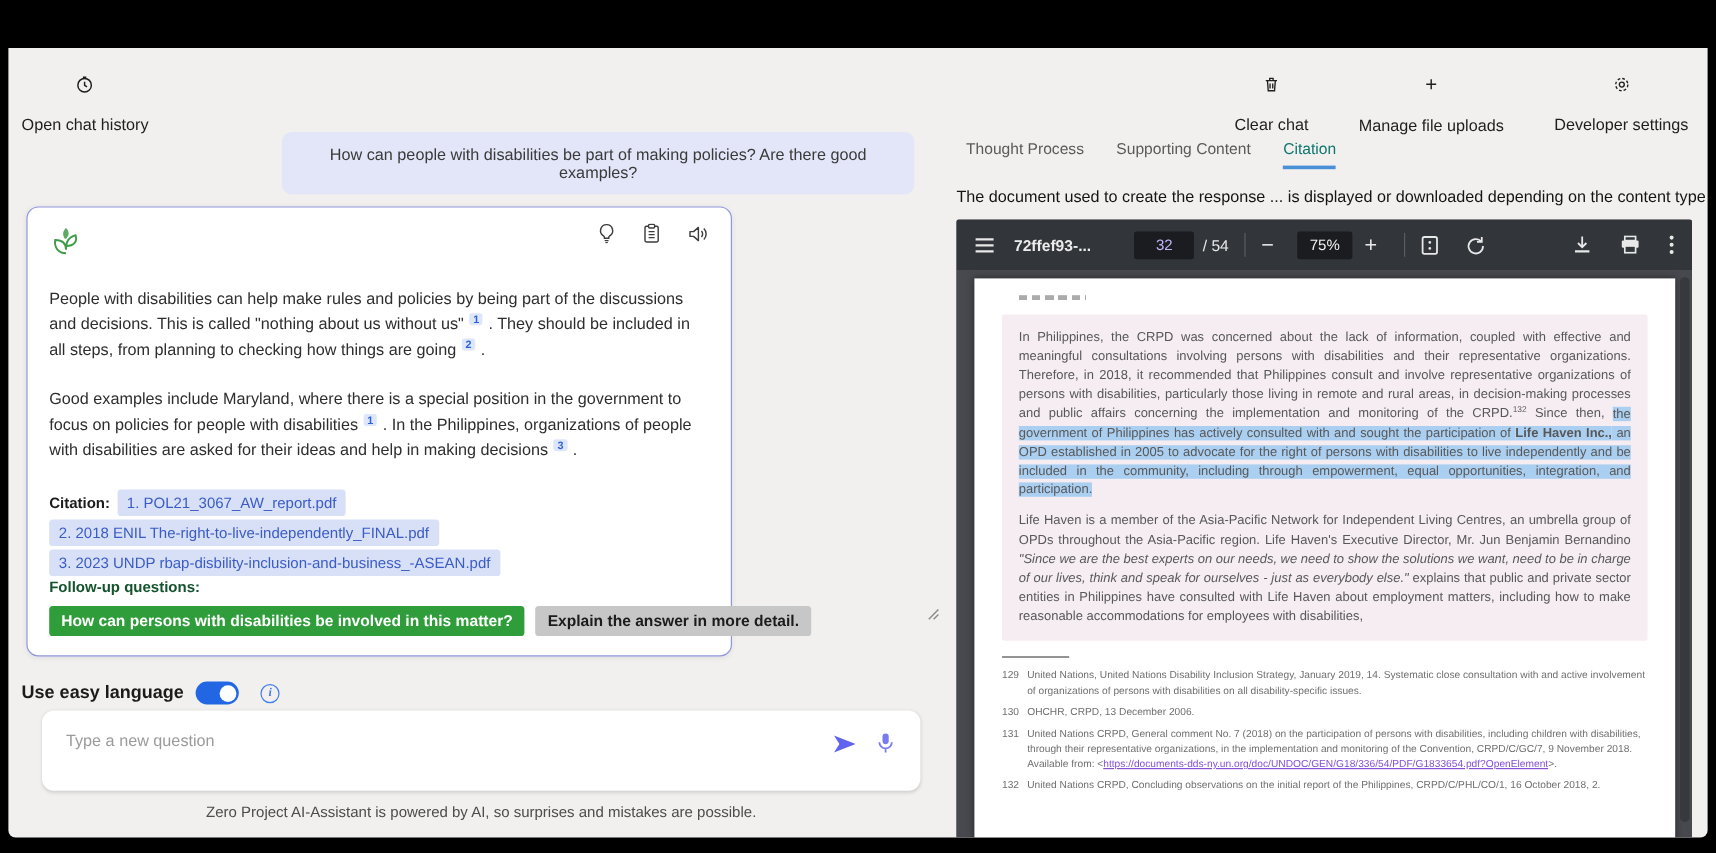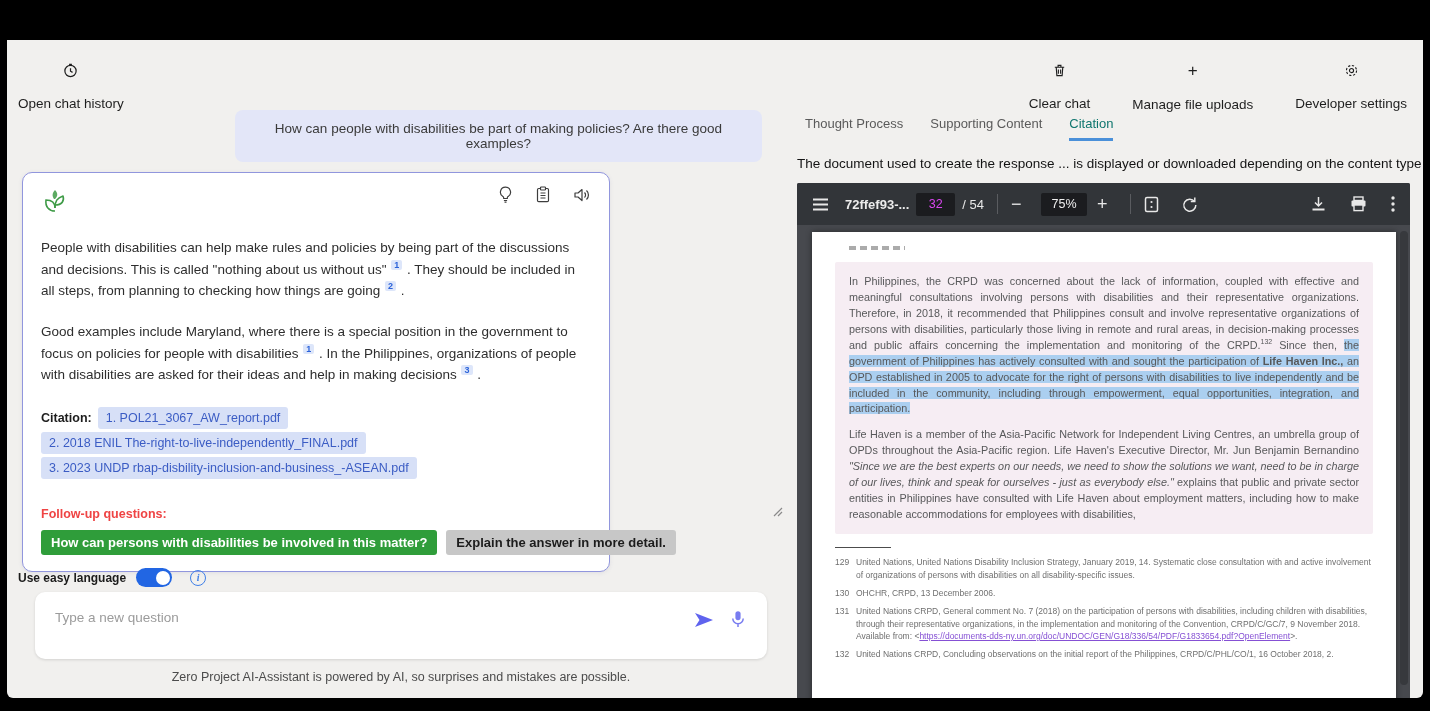--- a/index.html
+++ b/index.html
@@ -31,33 +31,33 @@
   
   .ai-card { position:absolute; left:15px; top:132px; width:588px; background:#fff; border:1.5px solid #9196dd; border-radius:10px; padding:13px 18px 16px 18px; box-shadow:0 1px 4px rgba(80,80,140,.10); }
   .card-top { display:flex; align-items:flex-start; }
   .card-icons { margin-left:auto; display:flex; align-items:center; gap:23px; }
   .card-icons .icon-btn { cursor:pointer; color:#3d3d3d; }
   .answer-paragraphs p { margin-top:20px; font-size:13.5px; line-height:1.55; color:#2e2e2e; }
   sup.cite-sup { font-size:9px; font-weight:bold; color:#2b62d9; background:#dde6fa; border-radius:2px; padding:0 3px; margin:0 1px; cursor:pointer; }
   .citation-row { margin-top:20px; font-size:12.5px; color:#1c1c1c; line-height:2; }
   .citation-label { font-weight:bold; margin-right:6px; }
   .cite-chip { display:inline-block; background:#d7e0f7; color:#3b5cc4; border-radius:3px; padding:2px 8px; margin-right:8px; font-size:12.5px; line-height:1.45; cursor:pointer; }
-  .followup-label { margin-top:26px; font-size:12.5px; font-weight:bold; color:#ef4444; }
+  .followup-label { margin-top:0; font-size:12.5px; font-weight:bold; color:#14532d; }
   .followup-suggestion { display:inline-block; margin-top:9px; background:#e4e8f9; color:#1f1f1f; font-style:italic; font-size:13px; padding:3px 10px; border-radius:3px; cursor:pointer; }
   .followup-buttons { margin-top:9px; display:flex; gap:9px; }
   .followup-buttons button { border:none; border-radius:3px; font-family:inherit; font-size:13px; font-weight:bold; padding:5px 10px; cursor:pointer; white-space:nowrap; }
   .fu-green { background:#2f9d3a; color:#fff; }
   .fu-gray { background:#c7c7c7; color:#1c1c1c; }
 
   
   .resize-grip { position:absolute; left:764px; top:465px; width:14px; height:14px; cursor:nwse-resize; color:#8a8a8a; }
 
   
   .easy-row { position:absolute; left:11px; top:528px; display:flex; align-items:center; gap:10px; }
-  .easy-label { font-size:12px; font-weight:600; color:#1b1b1b; }
+  .easy-label { font-size:15px; font-weight:600; color:#1b1b1b; }
   .toggle { position:relative; width:36px; height:19px; background:#2266e3; border-radius:10px; cursor:pointer; }
   .toggle .knob { position:absolute; right:2.5px; top:2.5px; width:14px; height:14px; background:#fff; border-radius:50%; }
   .info-icon { width:16px; height:16px; border:1.4px solid #3f7fe8; border-radius:50%; color:#3f7fe8; font-size:10px; font-weight:bold; display:flex; align-items:center; justify-content:center; cursor:pointer; margin-left:8px; font-style:italic; font-family:"Liberation Serif", serif; }
   .composer { position:absolute; left:28px; top:552px; width:732px; height:67px; background:#fff; border-radius:10px; box-shadow:0 1px 3px rgba(0,0,0,.13); }
   .composer-input { position:absolute; left:20px; top:10px; right:110px; height:30px; border:none; outline:none; font-family:inherit; font-size:13.5px; color:#333; background:transparent; }
   .composer-input::placeholder { color:#9b9b9b; }
   .composer-icons { position:absolute; right:22px; top:18px; display:flex; align-items:center; gap:16px; }
   .composer-icons .icon-btn { cursor:pointer; }
   .disclaimer { position:absolute; left:0; top:630px; width:788px; text-align:center; font-size:12.5px; color:#4c4c4c; }
 
@@ -65,21 +65,21 @@
   .tabs { position:absolute; left:798px; top:76px; display:flex; gap:27px; font-size:13px; }
   .tab { color:#5a5a5a; padding-bottom:7px; cursor:pointer; }
   .tab.active { color:#0f766e; border-bottom:3px solid #4a90d9; }
   .panel-info { position:absolute; left:790px; top:116px; width:632px; font-size:13.5px; color:#141414; }
 
   
   .pdf-viewer { position:absolute; left:790px; top:143px; width:613px; bottom:0; background:#47494e; border-radius:2px 2px 0 0; overflow:hidden; }
   .pdf-toolbar { position:absolute; top:0; left:0; right:0; height:42px; background:#323539; display:flex; align-items:center; padding:0 15px; color:#e8e8e8; }
   .pdf-toolbar .tb { display:flex; align-items:center; cursor:pointer; }
   .pdf-filename { font-size:13px; font-weight:bold; margin-left:16px; color:#ececec; }
-  .page-box { margin-left:7px; width:39px; height:23px; background:#1b1c1f; color:#d946ef; font-size:12.5px; display:flex; align-items:center; justify-content:center; border-radius:2px; }
+  .page-box { margin-left:36px; width:50px; height:23px; background:#1b1c1f; color:#c4b5fd; font-size:12.5px; display:flex; align-items:center; justify-content:center; border-radius:2px; }
   .page-total { font-size:13px; margin-left:7px; }
   .tb-sep { width:1px; height:20px; background:#5a5c60; margin:0 13px; }
   .zoom-minus, .zoom-plus { font-size:18px; color:#e8e8e8; width:20px; text-align:center; cursor:pointer; }
   .zoom-box { margin:0 10px; width:46px; height:23px; background:#1b1c1f; color:#f0f0f0; font-size:12.5px; display:flex; align-items:center; justify-content:center; border-radius:2px; }
   .tb-right { margin-left:auto; display:flex; align-items:center; gap:24px; }
 
   .pdf-canvas { position:absolute; top:42px; left:0; right:0; bottom:0; background:#47494e; }
   .pdf-page { position:absolute; left:15px; top:7px; width:584px; bottom:-10px; background:#fff; box-shadow:0 0 6px rgba(0,0,0,.45); padding:14px 23px 0 23px; overflow:hidden; }
   .page-cut-fragment { width:56px; height:4px; margin-left:14px; background:repeating-linear-gradient(90deg,#8f8f8f 0 7px,transparent 7px 11px); opacity:.75; }
 

